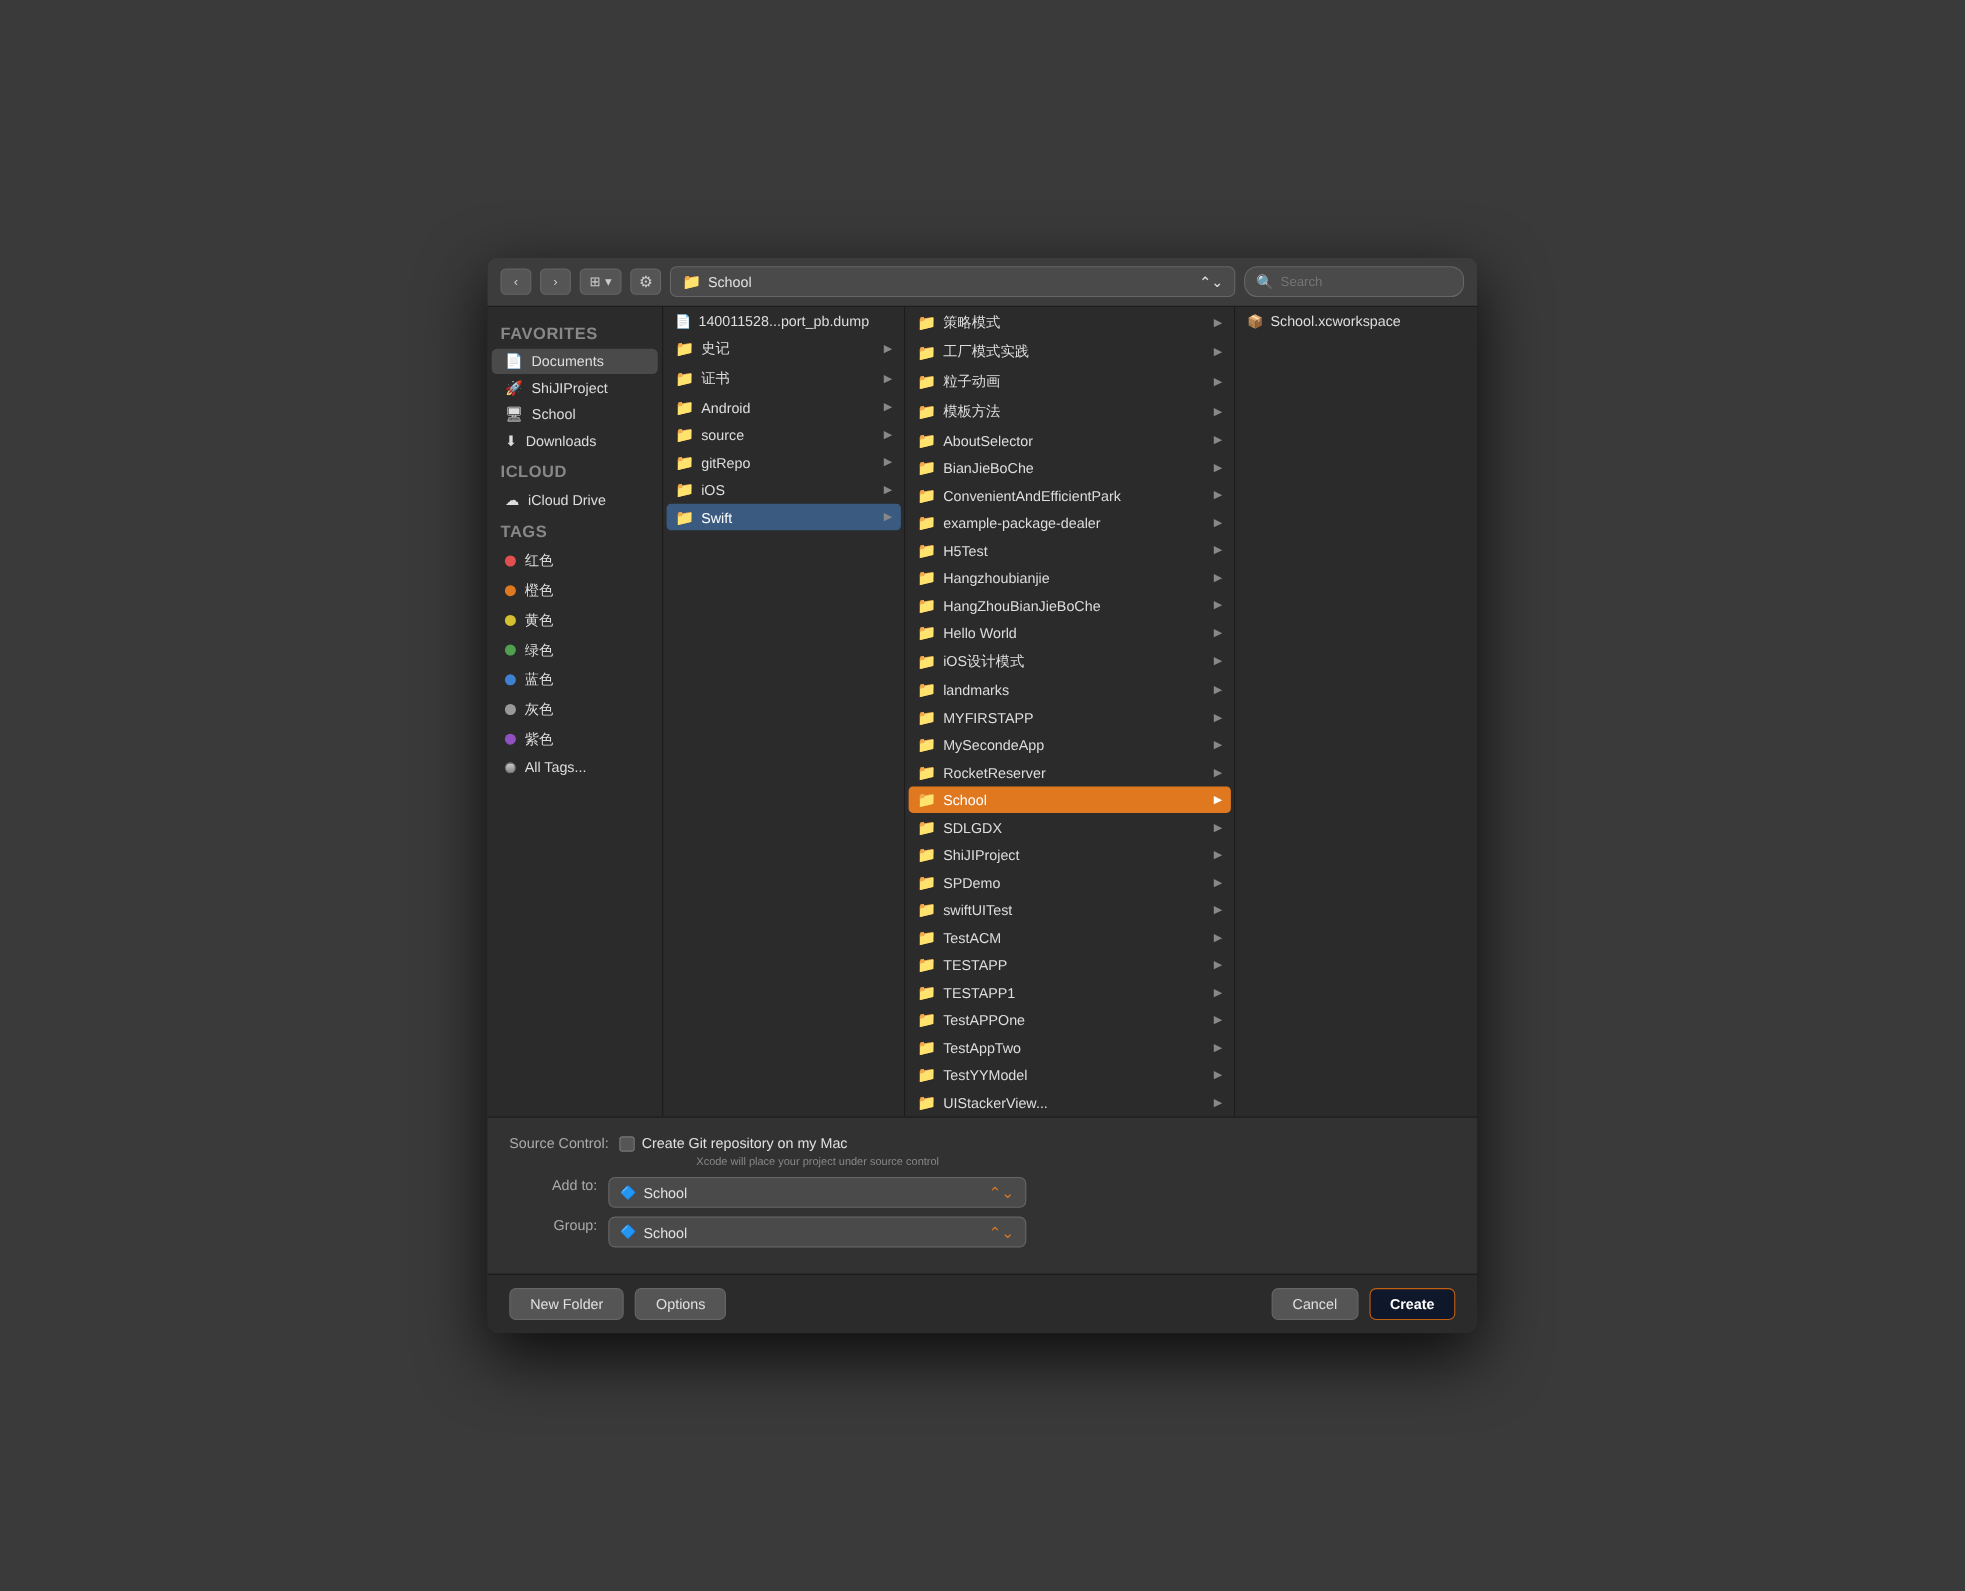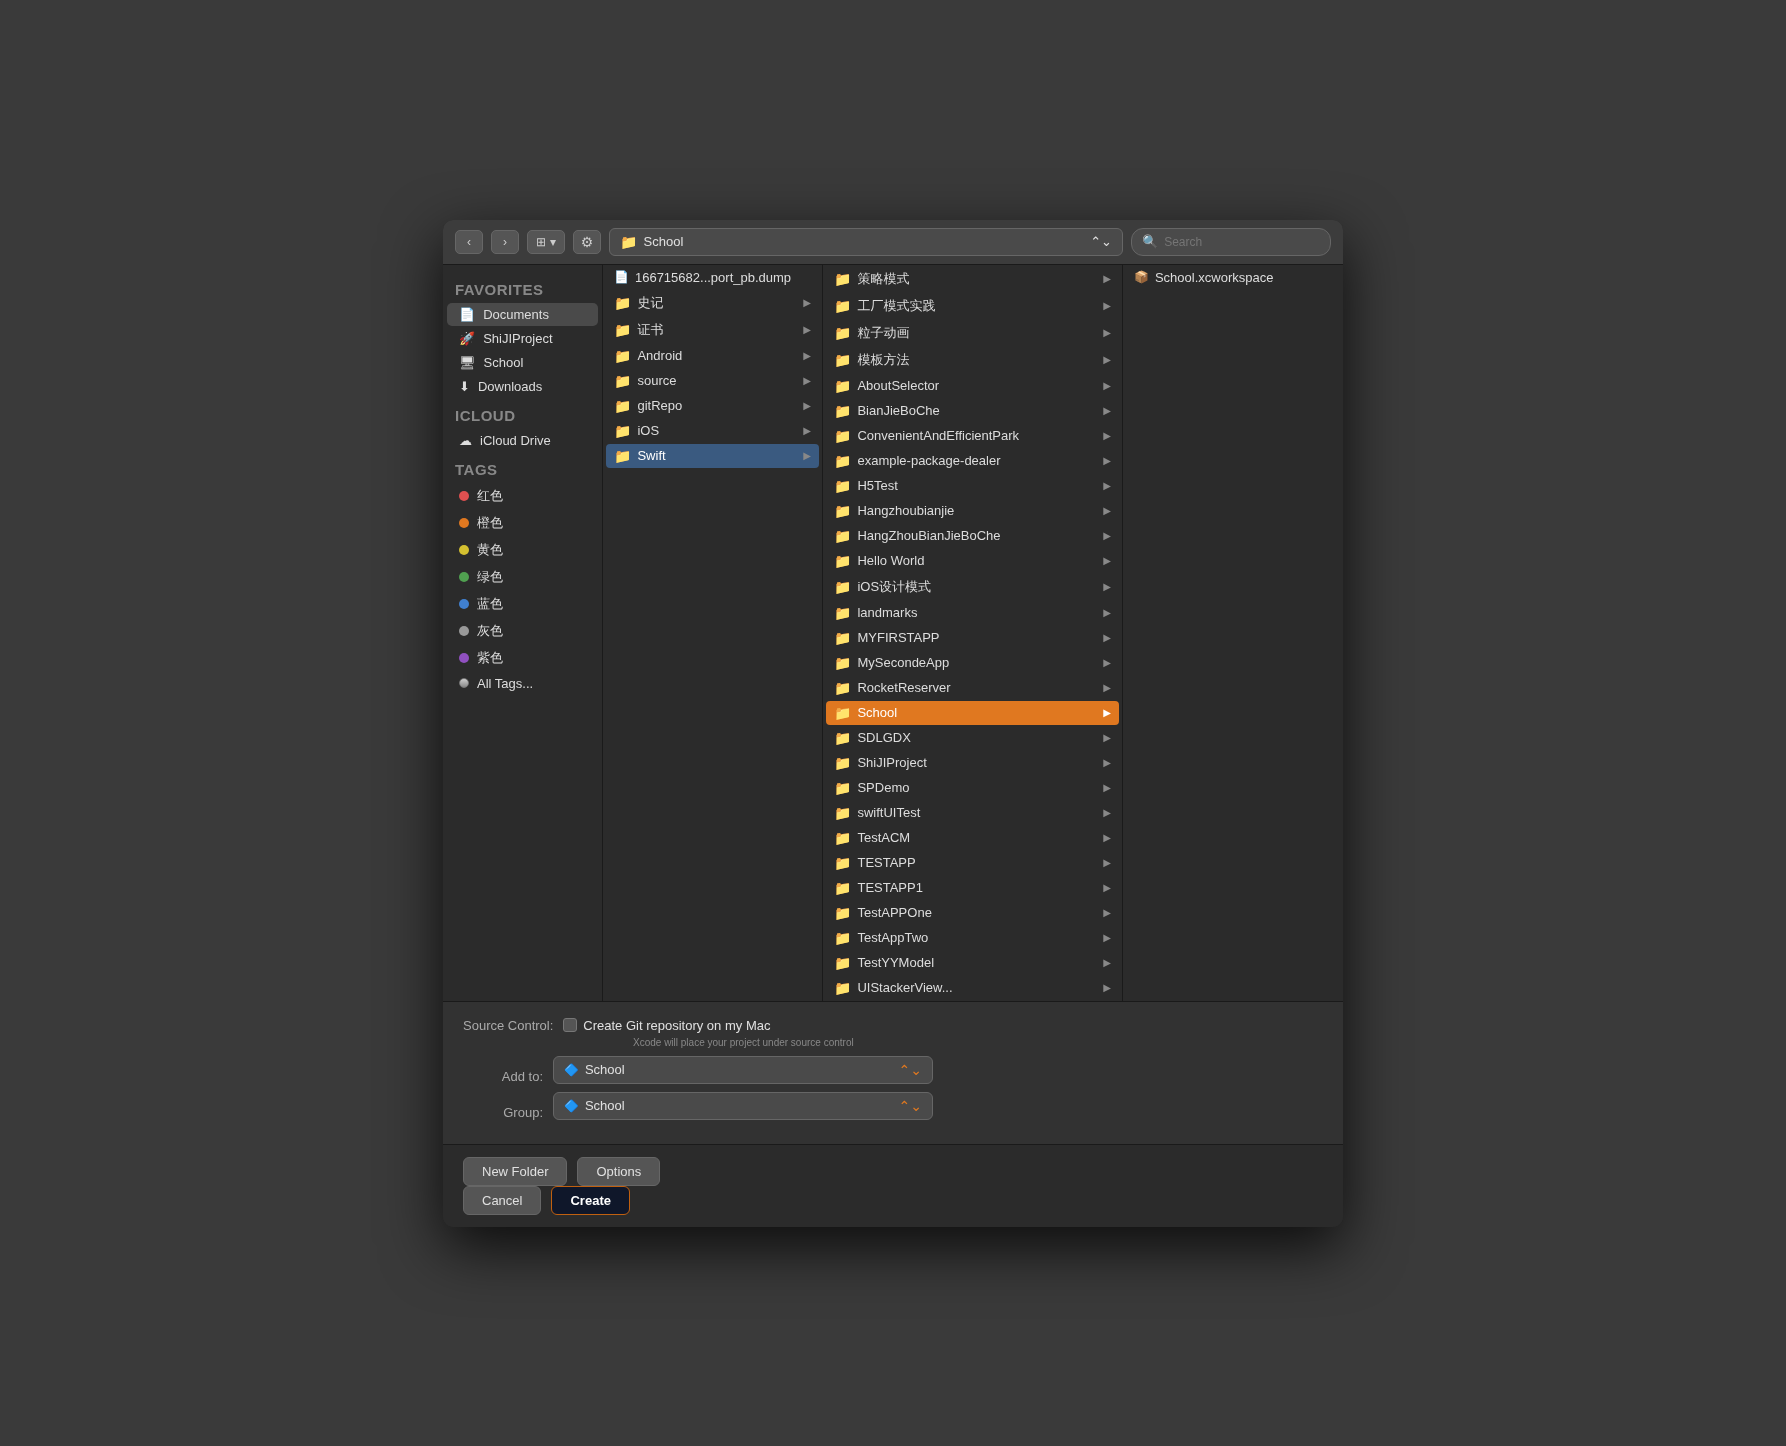--- a/index.html
+++ b/index.html
@@ -207,21 +207,21 @@
       cursor: pointer;
     }
     .hint-text {
       color: #888;
       font-size: 10px;
       margin-left: 170px;
       margin-bottom: 8px;
     }
     .field-row {
       display: flex;
-      align-items: flex-end;
+      align-items: flex-start;
       margin-bottom: 8px;
       gap: 10px;
     }
     .field-label {
       color: #aaa;
       font-size: 13px;
       text-align: right;
       width: 80px;
       flex-shrink: 0;
     }
@@ -240,23 +240,22 @@
       height: 28px;
     }
     .field-select .xcode-icon { color: #5b9bd5; margin-right: 6px; font-size: 12px; }
     .field-select .chevron-icon { color: #e07820; font-size: 14px; }
     
     .action-row {
       background: #2b2b2b;
       border-top: 1px solid #1a1a1a;
       padding: 12px 20px;
       display: flex;
-      align-items: flex-start;
+      align-items: flex-end;
       justify-content: space-between;
-      flex-direction: column;
     }
     .action-left { display: flex; gap: 10px; }
     .action-right { display: flex; gap: 10px; }
     .btn {
       padding: 6px 18px;
       border-radius: 6px;
       border: 1px solid #666;
       cursor: pointer;
       font-size: 13px;
       background: #555;
@@ -359,21 +358,21 @@
         <span>All Tags...</span>
       </div>
     </div>
 
     <div class="browser-panels">
 
       <div class="panel" style="width:220px;">
         <div class="file-item">
           <div class="file-name">
             <span class="file-doc-icon">📄</span>
-            <span>166715682...port_pb.dump</span>
+            <span>140011528...port_pb.dump</span>
           </div>
         </div>
         <div class="file-item">
           <div class="file-name">
             <span class="folder-icon">📁</span>
             <span>史记</span>
           </div>
           <span class="arrow">▶</span>
         </div>
         <div class="file-item">

